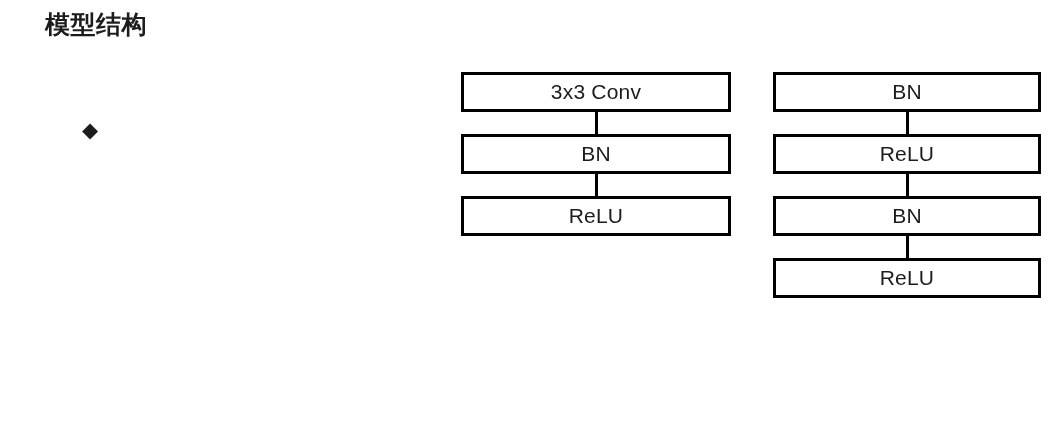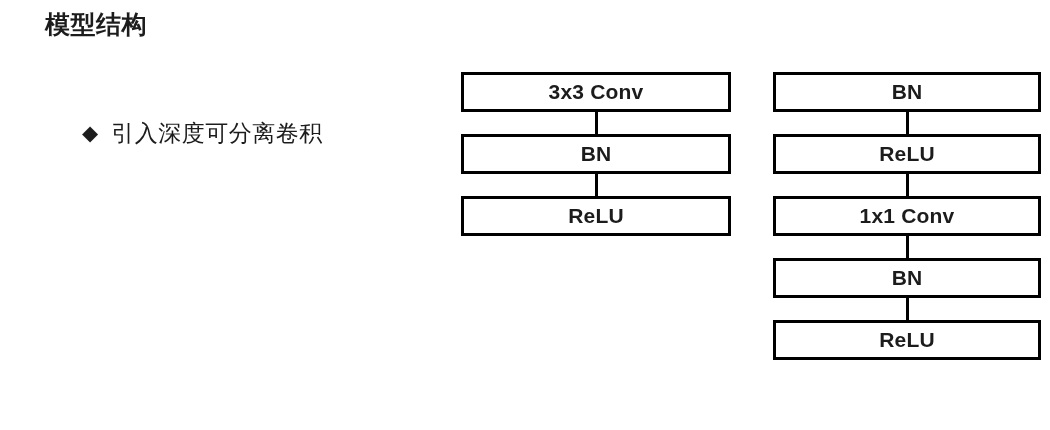--- a/index.html
+++ b/index.html
@@ -71,21 +71,20 @@
     position: relative;
     box-sizing: border-box;
     width: 100%;
     height: 40px;
     border: 3px solid #000000;
     background: #ffffff;
     display: flex;
     align-items: center;
     justify-content: center;
     margin-bottom: 22px;
-    font-weight: bold;
   }
   .flow-node:last-child { margin-bottom: 0; }
 
   
   .flow-node + .flow-node::before,
   .flow-node.has-connector::before {
     content: "";
     position: absolute;
     left: 50%;
     top: -25px;
@@ -106,21 +105,20 @@
 </style>
 </head>
 <body>
 
 <div id="slide">
 
   <div class="slide-title">模型结构</div>
 
   <div class="bullet-row">
     <span class="bullet-marker">◆</span>
-    <span class="bullet-text">引入深度可分离卷积</span>
   </div>
 
   <div class="flow-col" id="flow-left">
     <div class="flow-node">
       <span class="node-label">3x3 Conv</span>
     </div>
     <div class="flow-node">
       <span class="node-label">BN</span>
     </div>
     <div class="flow-node">
@@ -129,23 +127,20 @@
   </div>
 
   <div class="flow-col" id="flow-right">
     <div class="flow-node">
       <span class="node-label">BN</span>
     </div>
     <div class="flow-node">
       <span class="node-label">ReLU</span>
     </div>
     <div class="flow-node">
-      <span class="node-label">1x1 Conv</span>
-    </div>
-    <div class="flow-node">
       <span class="node-label">BN</span>
     </div>
     <div class="flow-node">
       <span class="node-label">ReLU</span>
     </div>
   </div>
 
 </div>
 
 </body></html>

